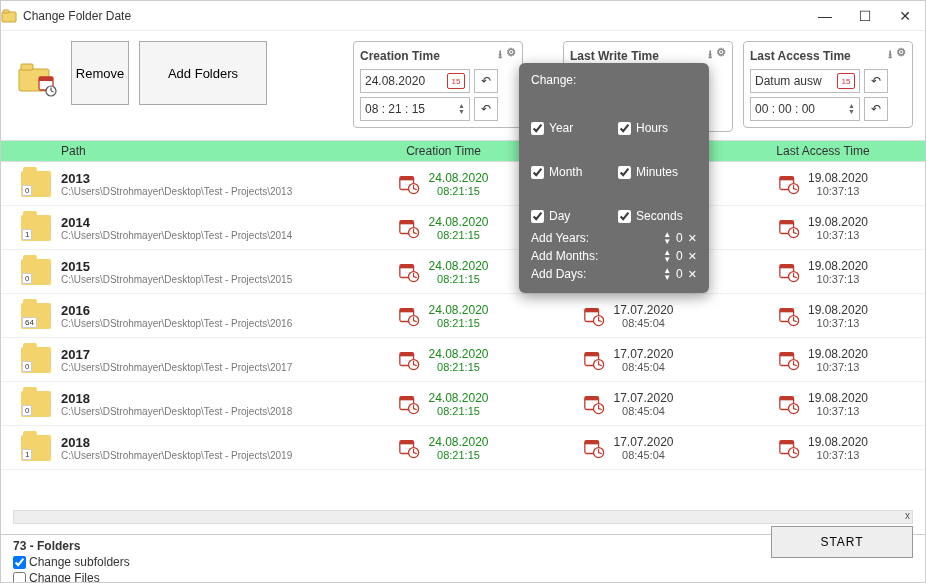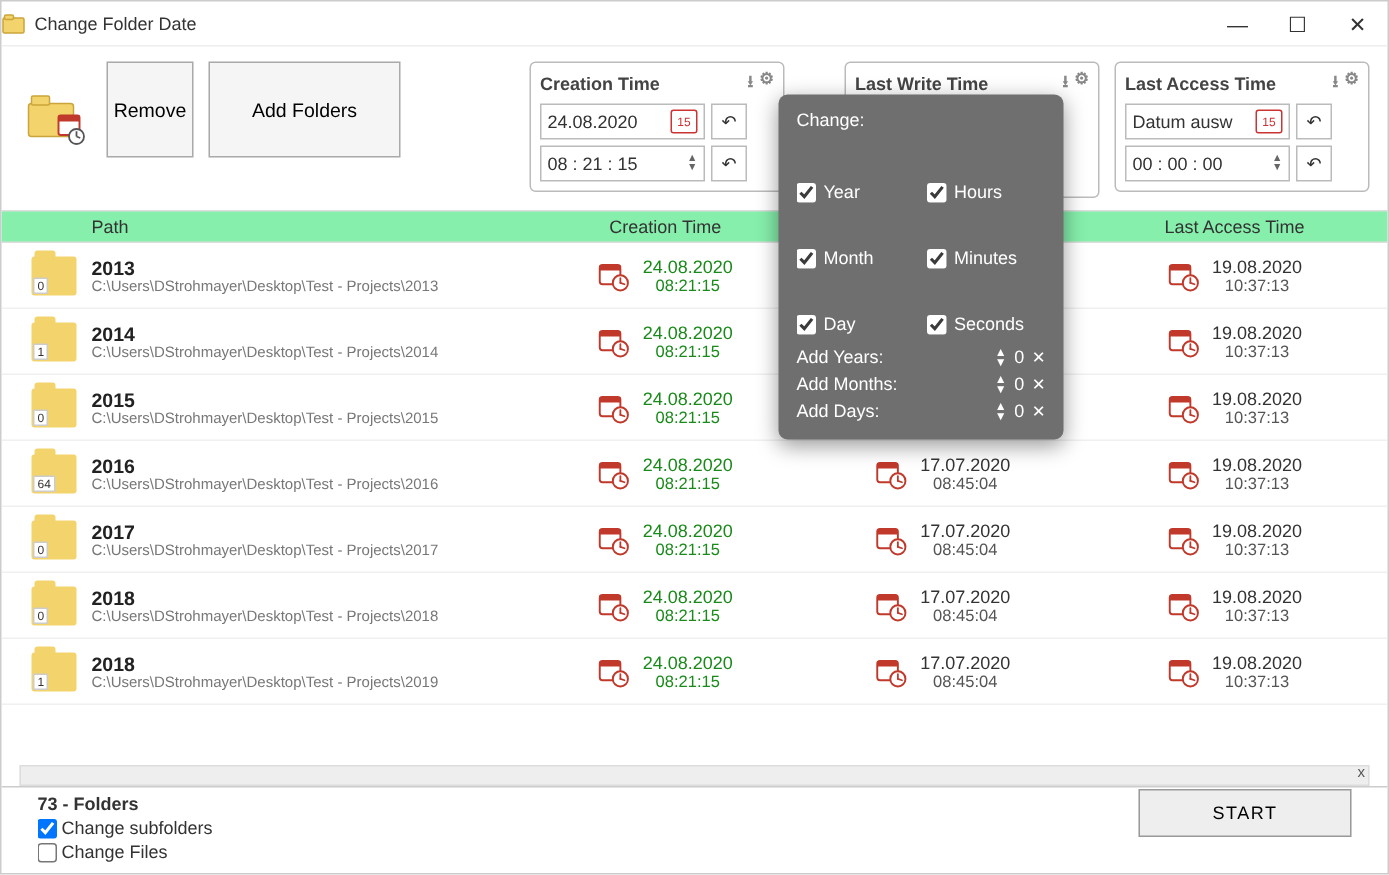--- a/index.html
+++ b/index.html
@@ -62,21 +62,21 @@
 .tc-text { display:flex; flex-direction:column; align-items:center; }
 .tc-date { font-size:12px; }
 .tc-time { font-size:11px; color:#555; }
 .tc-green .tc-date, .tc-green .tc-time { color: #1a8a1a; }
 
 
 .hscroll { position:absolute; bottom:58px; left:12px; right:12px; height:14px; background:#eee; border:1px solid #ddd; }
 .hscroll::after { content:'x'; position:absolute; right:2px; top:-1px; font-size:10px; color:#555; }
 
 
-.footer { position:absolute; bottom:0; left:0; right:0; height:58px; border-top:1px solid #ccc; padding:4px 24px; display:flex; }
+.footer { position:absolute; bottom:0; left:0; right:0; height:48px; border-top:1px solid #ccc; padding:4px 12px; display:flex; }
 .footer-left { flex:1; display:flex; flex-direction:column; gap:2px; font-size:12px; }
 .footer-left .count { font-weight:700; }
 .chk { display:flex; align-items:center; gap:3px; }
 .chk input { width:13px; height:13px; }
 .start-btn { width:142px; height:32px; border:1px solid #999; background:#eee; align-self:flex-end; margin-bottom:20px; font-size:12px; letter-spacing:1px; cursor:pointer; }
 
 
 .popover { position:absolute; top:62px; left:518px; width:190px; background:#6f6f6f; color:#fff; border-radius:6px; padding:10px 12px 12px 12px; box-shadow:0 4px 14px rgba(0,0,0,.4); font-size:12px; z-index:50; }
 .popover h4 { font-size:12px; font-weight:400; margin-bottom:6px; }
 .pc-grid { display:grid; grid-template-columns:1fr 1fr; gap:2px 8px; margin-bottom:8px; }

